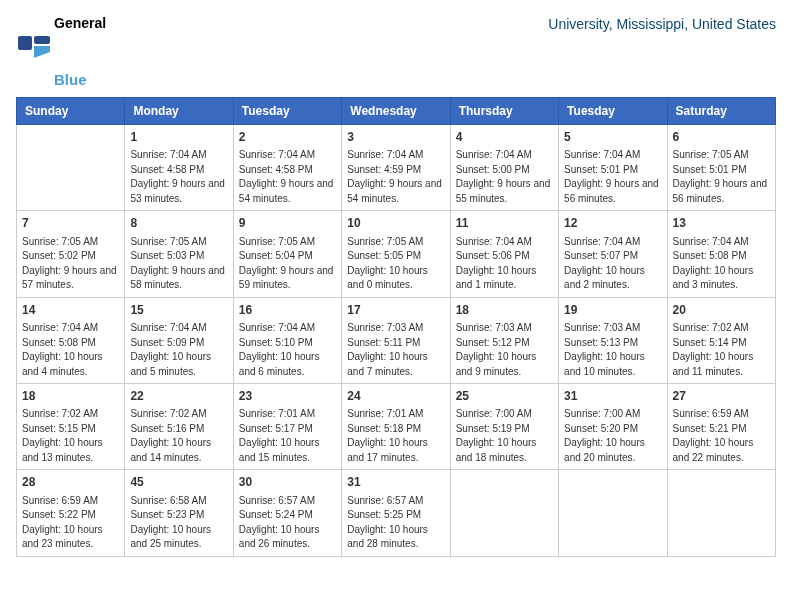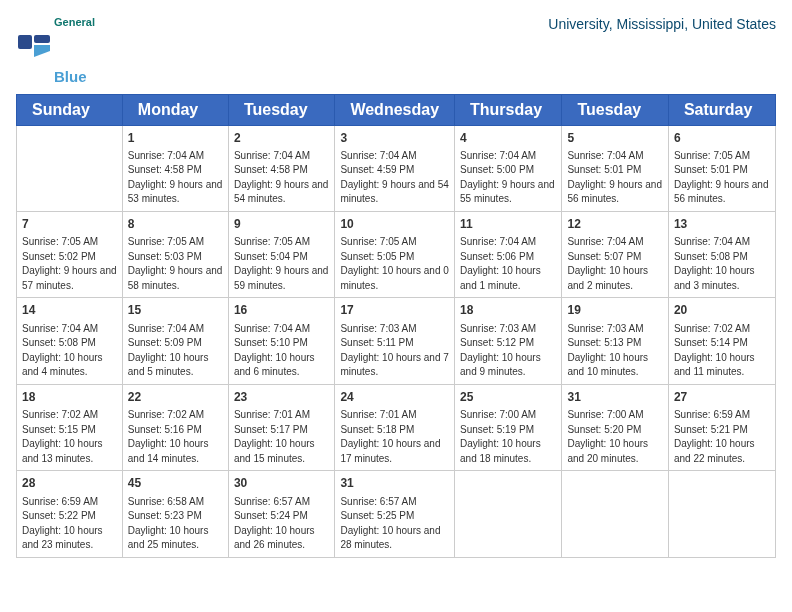--- a/index.html
+++ b/index.html
@@ -39,22 +39,22 @@
       color: #0c4a6e;
     }
     table {
       width: 100%;
       border-collapse: collapse;
       font-size: 11px;
     }
     thead tr th {
       background-color: #3a6abf;
       color: #fff;
-      padding: 6px 15px;
-      font-size: 16px;
+      padding: 6px 8px;
+      font-size: 12px;
       font-weight: bold;
       border: 1px solid #2a5aaf;
       text-align: left;
     }
     tbody tr td {
       border: 1px solid #ccc;
       vertical-align: top;
       padding: 4px 5px;
       min-height: 80px;
       height: 85px;
@@ -85,21 +85,21 @@
 
 <div class="header-area">
   <div class="logo">
     <div class="logo-row">
       <svg width="36" height="36" viewBox="0 0 36 36">
         <rect x="2" y="2" width="14" height="14" rx="2" fill="#2b4a8b"></rect>
         <rect x="18" y="2" width="16" height="8" rx="2" fill="#2b4a8b"></rect>
         <polygon points="18,12 34,12 34,18 18,24" fill="#4a9fd4"></polygon>
       </svg>
       <div>
-        <div style="font-size:11px;font-weight:bold;color:#0f766e;line-height:1.1;">General</div>
+        <div style="font-size:14px;font-weight:bold;color:#000000;line-height:1.1;">General</div>
         <div style="font-size:15px;font-weight:bold;color:#4a9fd4;line-height:1.1;margin-top:41px;">Blue</div>
       </div>
     </div>
   </div>
   <div class="title-area">
     <div class="cal-subtitle">University, Mississippi, United States</div>
   </div>
 </div>
 
 <table>

